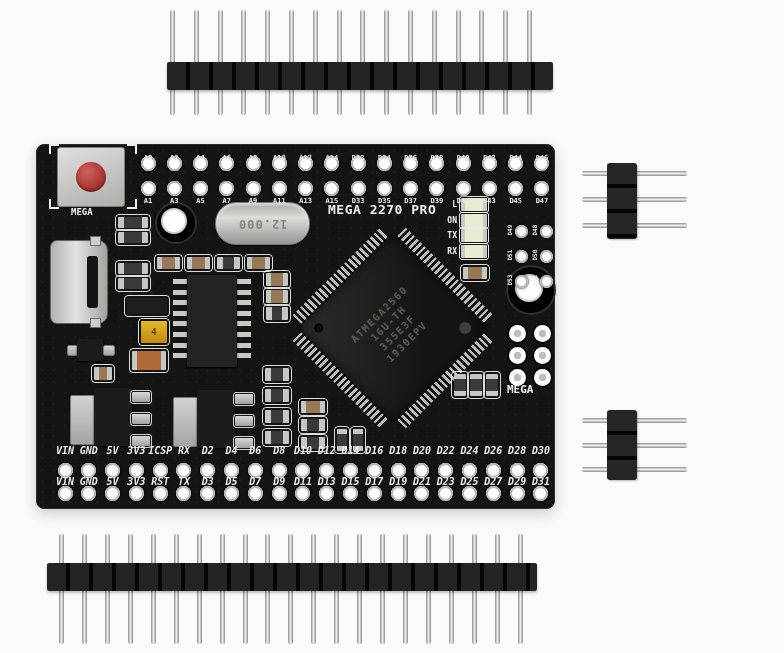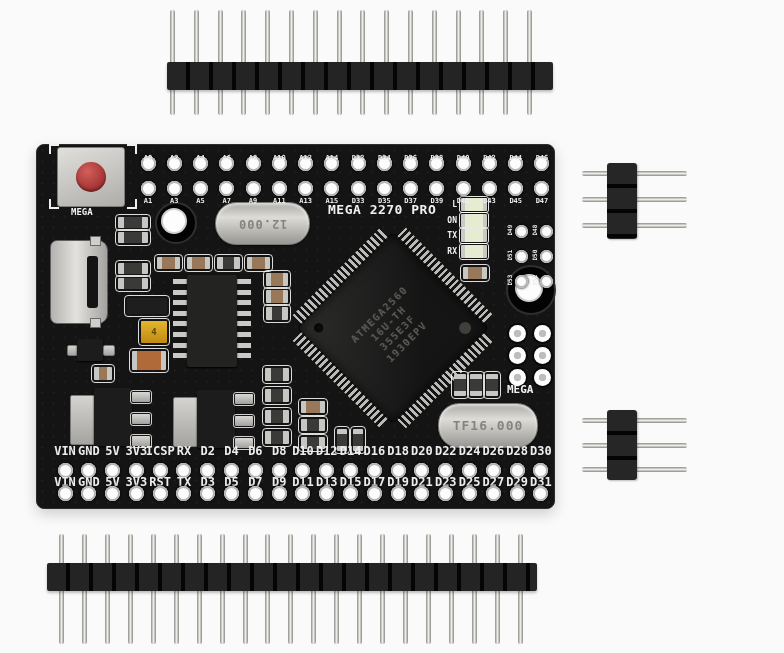--- a/index.html
+++ b/index.html
@@ -30,21 +30,21 @@
 
   
   .hrow,.lrow{position:absolute;display:flex;justify-content:space-between;}
   .cell{display:flex;justify-content:center;align-items:center;}
   .cell.t{width:22px;} .cell.b{width:16px;}
   .hole{width:15px;height:15px;border-radius:50%;background:#fcfcfc;
     box-shadow:inset 0 0 0 2px #b5b5b3,0 0 2px 1px rgba(0,0,0,0.55);}
   .hole.sm{width:13px;height:13px;}
   .plabel{color:#ededed;font-weight:bold;font-family:"DejaVu Sans Mono",monospace;
     font-size:7px;line-height:8px;white-space:nowrap;}
-  .lrow.b .plabel{font-size:12px;}
+  .lrow.b .plabel{font-size:10px;font-style:italic;}
 
   
   .silk{color:#f1f1f1;font-weight:bold;font-family:"DejaVu Sans Mono",monospace;white-space:nowrap;}
 
   
   .smd{position:absolute;outline:1px solid rgba(255,255,255,0.85);outline-offset:2px;border-radius:1px;}
   .smdr{background:linear-gradient(90deg,#c6c6c2 0 6px,#3a3a38 6px calc(100% - 6px),#c6c6c2 calc(100% - 6px));}
   .smdr.v{background:linear-gradient(180deg,#c6c6c2 0 5px,#3a3a38 5px calc(100% - 5px),#c6c6c2 calc(100% - 5px));}
   .smdc{background:linear-gradient(90deg,#c6c6c2 0 5px,#97795a 5px calc(100% - 5px),#c6c6c2 calc(100% - 5px));}
   .smdk{background:#1e1e1e;}
@@ -194,23 +194,20 @@
 
     <div class="mhole" style="left:118px;top:57px;width:38px;height:38px;">
       <span class="in" style="left:6px;top:6px;width:22px;height:22px;"></span>
     </div>
     <div class="mhole" style="left:469px;top:120px;width:46px;height:46px;">
       <span class="in" style="left:9px;top:9px;width:24px;height:24px;"></span>
     </div>
 
     <div class="xtal" style="left:178px;top:57px;width:93px;height:41px;">
       <span style="font-size:12px;transform:rotate(180deg);">12.000</span>
-    </div>
-    <div class="xtal" style="left:401px;top:258px;width:98px;height:43px;">
-      <span style="font-size:13px;">TF16.000</span>
     </div>
 
     <span class="silk abs" style="left:291px;top:57px;font-size:13px;letter-spacing:0.5px;">MEGA 2270 PRO</span>
 
     <div class="abs" style="left:398px;top:53px;display:flex;flex-direction:column;gap:2.5px;">
         <div class="ledrow">
         <span class="ledlabel">L</span>
         <span class="led"></span>
       </div>
         <div class="ledrow">

